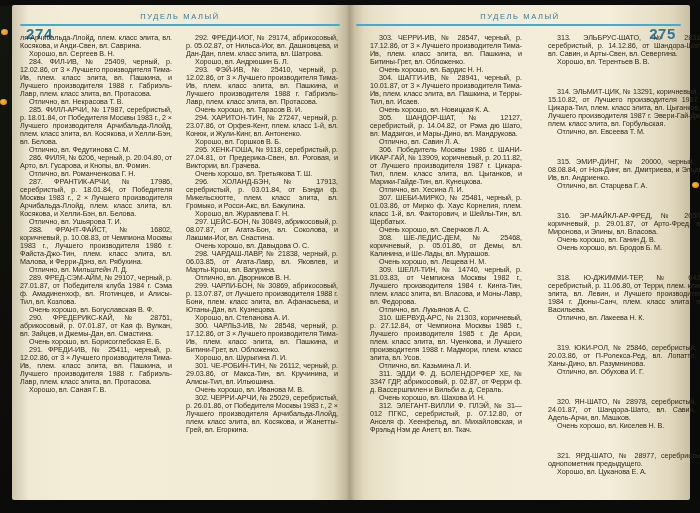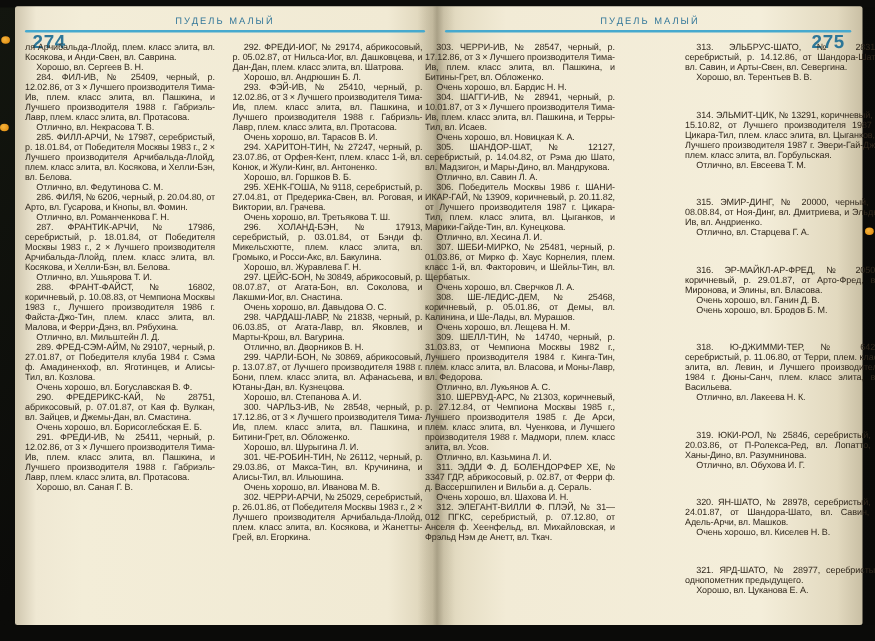--- a/index.html
+++ b/index.html
@@ -43,21 +43,21 @@
   .col{
     position:absolute;top:34px;height:462px;width:152px;overflow:hidden;
     text-align:justify;
     font-size:7.2px;line-height:8px;font-weight:normal;
     color:#31281d;
     -webkit-hyphens:auto;hyphens:auto;
     word-spacing:-0.2px;letter-spacing:-0.05px;
   }
   #col1{left:20px;}
   #col2{left:186px;}
-  #col3{left:340px;}
+  #col3{left:370px;}
   #col4{left:548px;width:158px;}
   .para{margin:0;text-indent:9px;}
   .para.cont{text-indent:0;}
   .para.gap{margin-top:22px;}
   .dot{
     position:absolute;width:7px;height:6px;border-radius:50%;
     background:radial-gradient(circle at 40% 40%,#f6b33c,#dd8708);
   }
   #dot1{left:1px;top:29px;}
   #dot2{left:0px;top:99px;}

